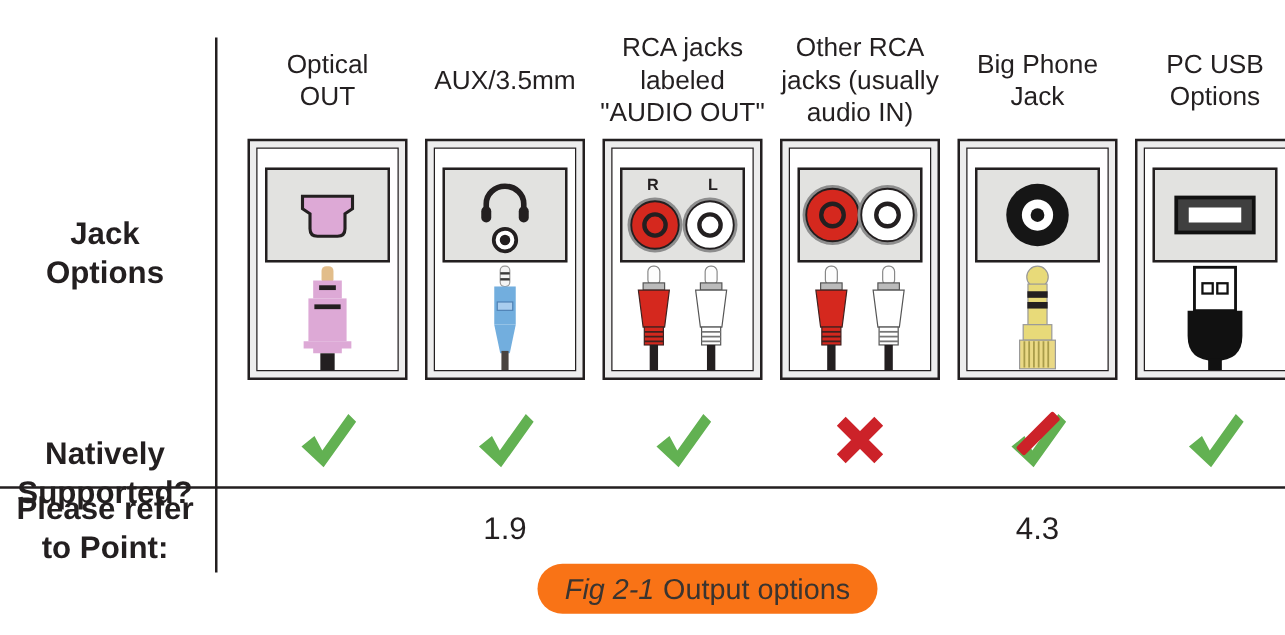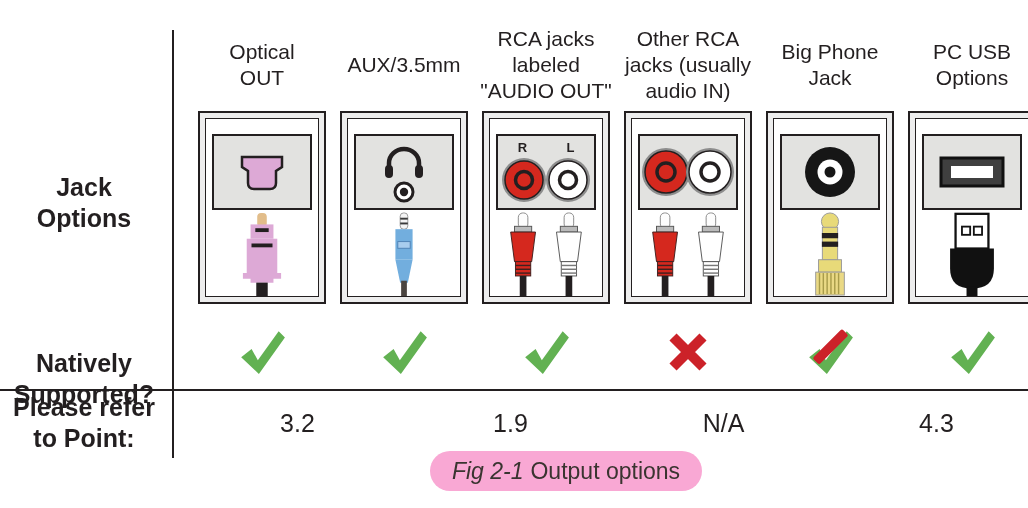--- a/index.html
+++ b/index.html
@@ -42,21 +42,21 @@
   .plugbox{flex:1;display:flex;align-items:flex-start;justify-content:center;padding-top:2px;}
   .rca-labels{position:absolute;top:4px;left:0;right:0;display:flex;justify-content:space-around;
     font-size:13px;font-weight:bold;color:#231f20;}
 
   #supports{top:316px;height:72px;}
   #points{top:394px;height:58px;}
   #points .cell{font-size:25px;}
 
   .caption{
     position:absolute;left:430px;top:451px;width:272px;height:40px;border-radius:20px;
-    background:#f9a8d4;display:flex;align-items:center;justify-content:center;
+    background:#f97316;display:flex;align-items:center;justify-content:center;
     font-size:23px;color:#3a3430;gap:7px;
   }
   .caption .fig{font-style:italic;}
 </style>
 </head>
 <body>
 
 <div id="stage">
 
   <div class="vline"></div>
@@ -307,23 +307,21 @@
   </svg>
 </div>
     <div class="cell">
   <svg width="50" height="50" viewBox="0 0 48 48">
     <polygon points="4,29 14,21 20,32 40,4 46,10 21,45" fill="#62b152"></polygon>
   </svg>
 </div>
   </div>
 
   <div class="band" id="points">
-    <div class="cell">3.2</div>
     <div class="cell">1.9</div>
-    <div class="cell">N/A</div>
     <div class="cell">4.3</div>
   </div>
 
   <div class="caption">
     <span class="fig">Fig 2-1</span>
     <span>Output options</span>
   </div>
 
 </div>
 

